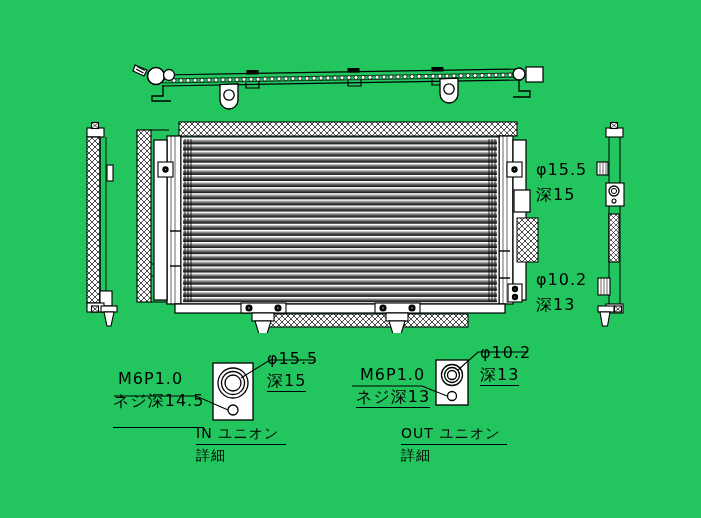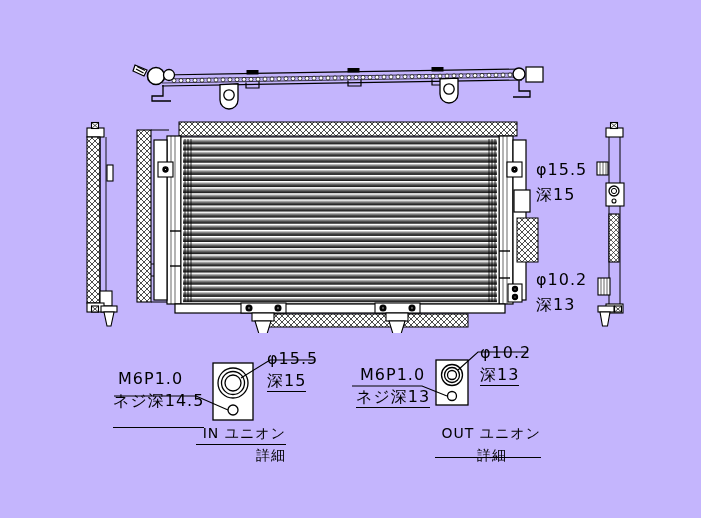--- a/index.html
+++ b/index.html
@@ -1,23 +1,23 @@
 <!DOCTYPE html>
 <html><head>
 <meta charset="utf-8">
 <style>
   html,body{margin:0;padding:0;background:#ffffff;}
   body{width:701px;height:518px;position:relative;overflow:hidden;
        font-family:"Liberation Serif","DejaVu Serif",serif;color:#000;}
-  #sheet{position:absolute;left:0;top:0;width:701px;height:518px;background:#c4b5fd;}
+  #sheet{position:absolute;left:0;top:0;width:701px;height:518px;background:#22c55e;}
   .lbl{position:absolute;white-space:pre;line-height:1.12;letter-spacing:1px;color:#000;}
   .lbl-dim{font-size:16px;font-family:"DejaVu Sans",sans-serif;font-weight:400;}
   .lbl-cap{font-size:14px;font-family:"DejaVu Sans",sans-serif;}
   .u-line{border-bottom:1.4px solid #000;}
-  .ctr{text-align:right;}
+  .ctr{text-align:left;}
   svg{display:block;}
 </style>
 </head>
 <body>
 
 <div id="sheet">
 
   <svg style="position:absolute;left:130px;top:55px;" width="420" height="55" viewBox="0 0 420 55">
 
     <g stroke="#000" fill="none" stroke-width="1">
@@ -380,16 +380,16 @@
       <path d="M108,26 L128,8 L178,8"></path>
       <path d="M97,52 L72,42 L2,42"></path>
     </g>
   </svg>
 
   <div class="lbl lbl-dim" style="left:360px;top:366px;">M6P1.0</div>
   <div class="lbl lbl-dim u-line" style="left:356px;top:388px;padding-bottom:1px;">ネジ深13</div>
   <div class="lbl lbl-dim" style="left:480px;top:344px;">φ10.2</div>
   <div class="lbl lbl-dim u-line" style="left:480px;top:366px;padding-bottom:1px;">深13</div>
 
-  <div class="lbl lbl-cap u-line ctr" style="left:401px;top:426px;width:106px;padding-bottom:15px;margin-left:34px;">OUT ユニオン</div>
+  <div class="lbl lbl-cap u-line ctr" style="left:401px;top:426px;width:106px;padding-bottom:2px;">OUT ユニオン</div>
   <div class="lbl lbl-cap ctr" style="left:401px;top:448px;width:106px;">詳細</div>
 
 </div>
 
 </body></html>

